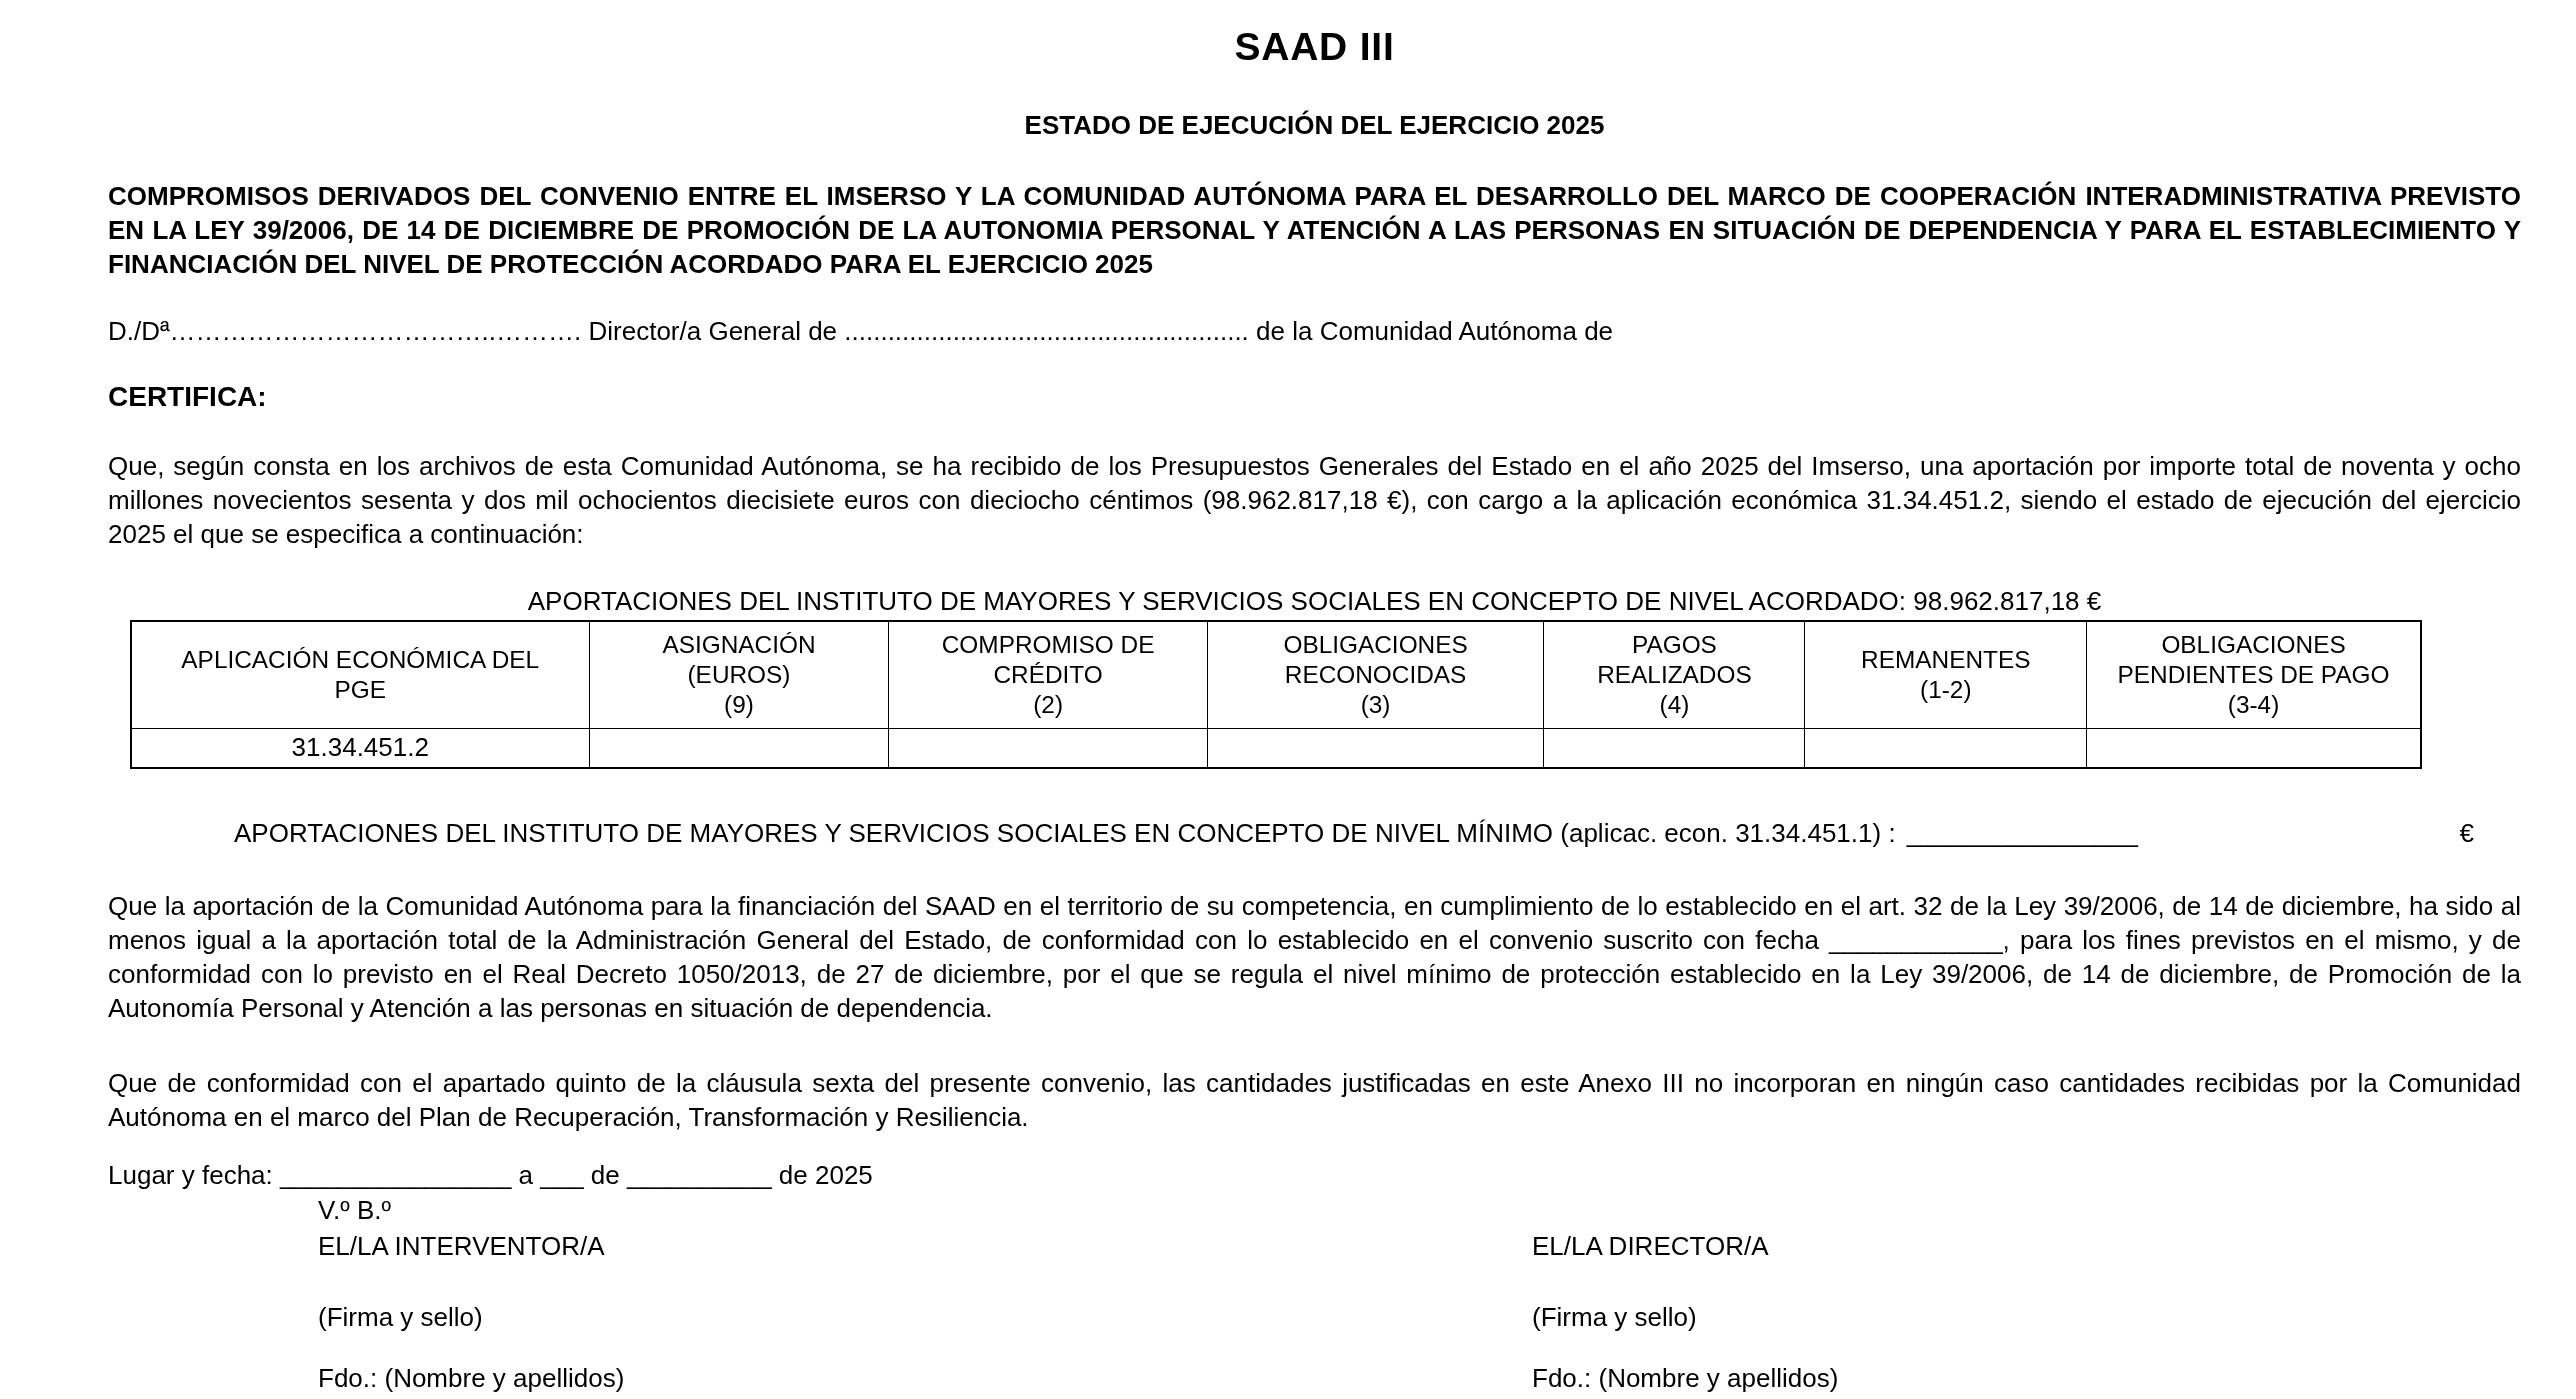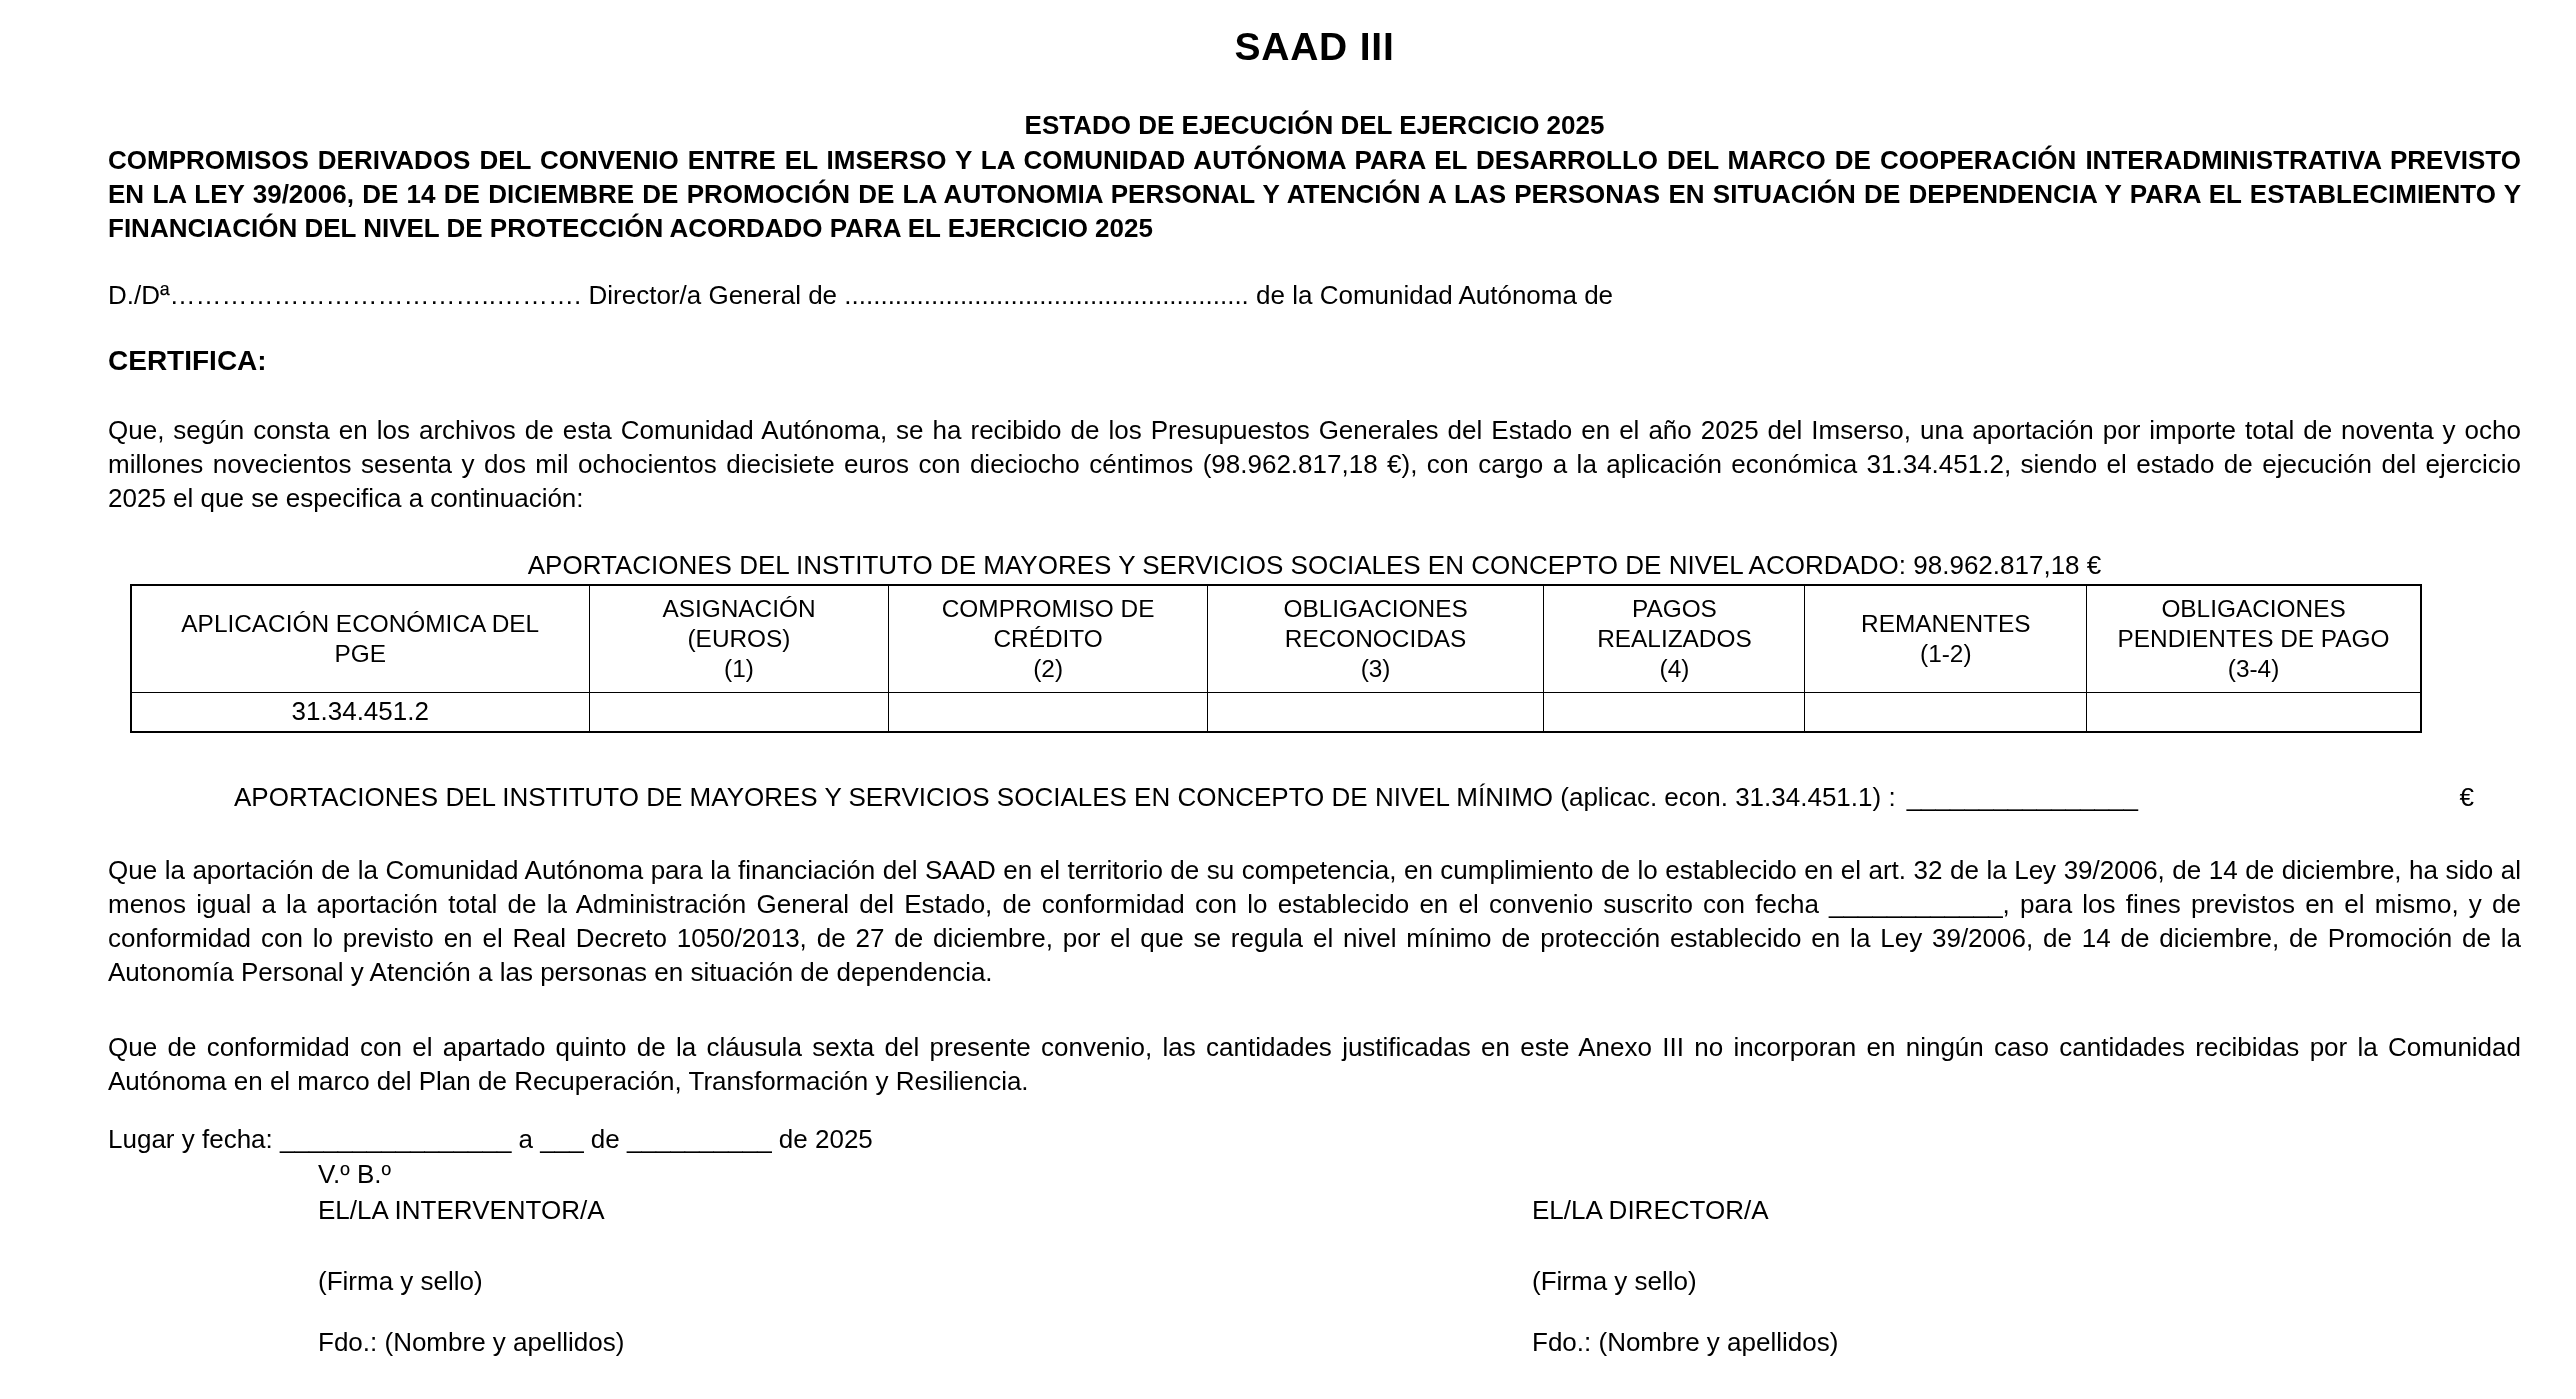--- a/index.html
+++ b/index.html
@@ -29,21 +29,21 @@
     font-size: 26px;
     line-height: 35px;
     margin-top: 39px;
   }
   .para {
     font-size: 26px;
     line-height: 34px;
     text-align: justify;
   }
   .bold { font-weight: bold; }
-  .compromisos { }
+  .compromisos { margin-top: 36px; }
   .director-line {
     font-size: 26px;
     line-height: 34px;
     margin-top: 33px;
     white-space: nowrap;
   }
   .certifica {
     text-align: left;
     font-weight: bold;
     font-size: 28px;
@@ -151,21 +151,21 @@
         <col class="c5">
         <col class="c6">
         <col class="c7">
     </colgroup>
     <thead>
       <tr>
         <th>APLICACIÓN ECONÓMICA DEL
 PGE</th>
         <th>ASIGNACIÓN
 (EUROS)
-(1)</th>
+(9)</th>
         <th>COMPROMISO DE
 CRÉDITO
 (2)</th>
         <th>OBLIGACIONES
 RECONOCIDAS
 (3)</th>
         <th>PAGOS
 REALIZADOS
 (4)</th>
         <th>REMANENTES

